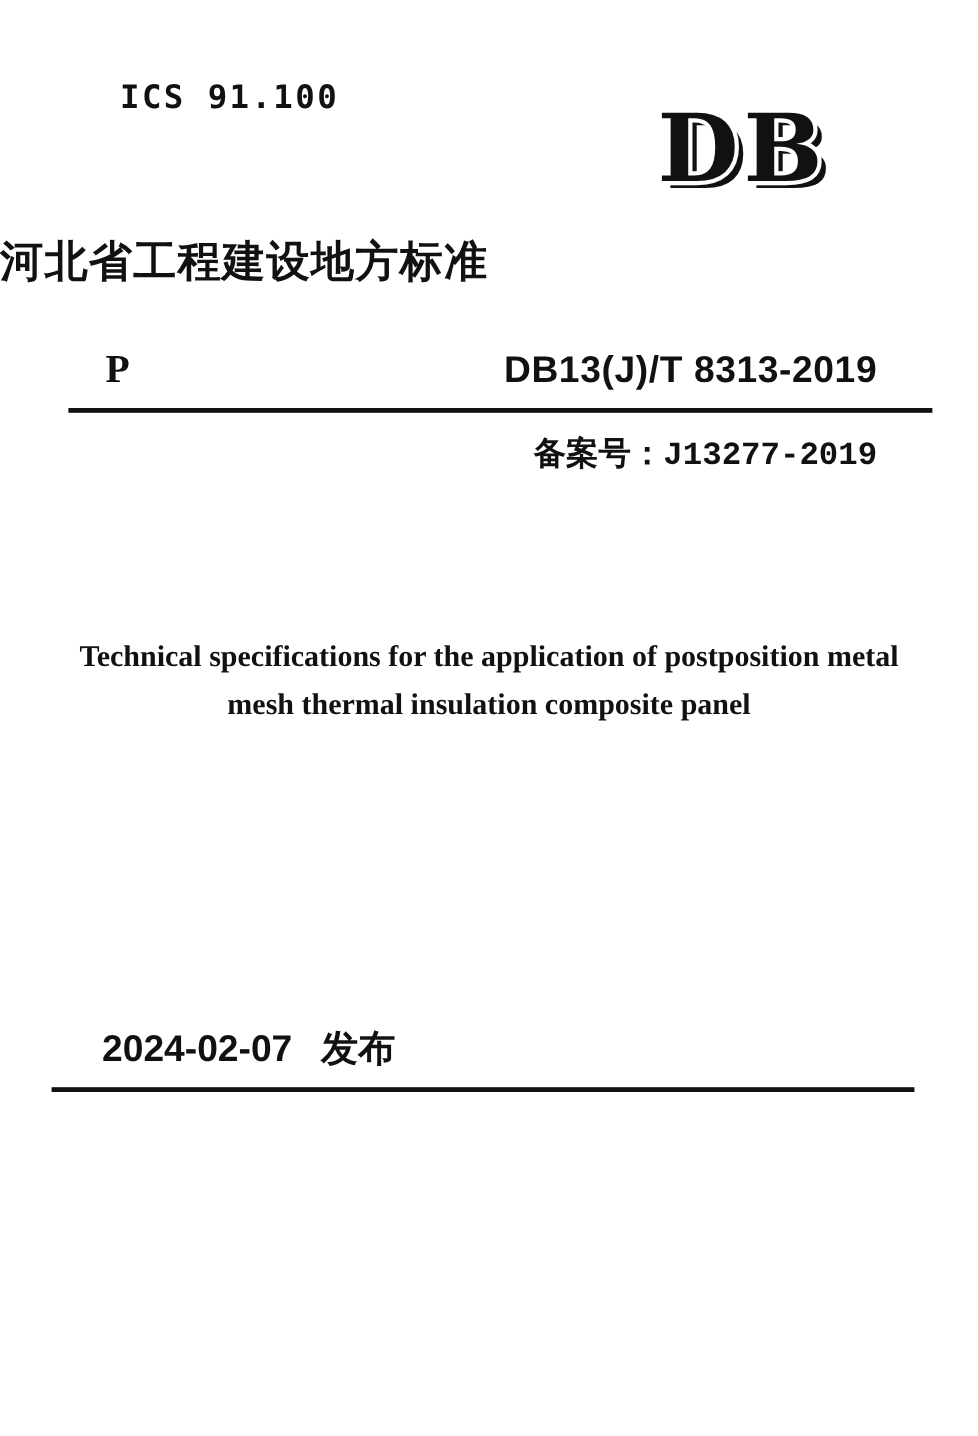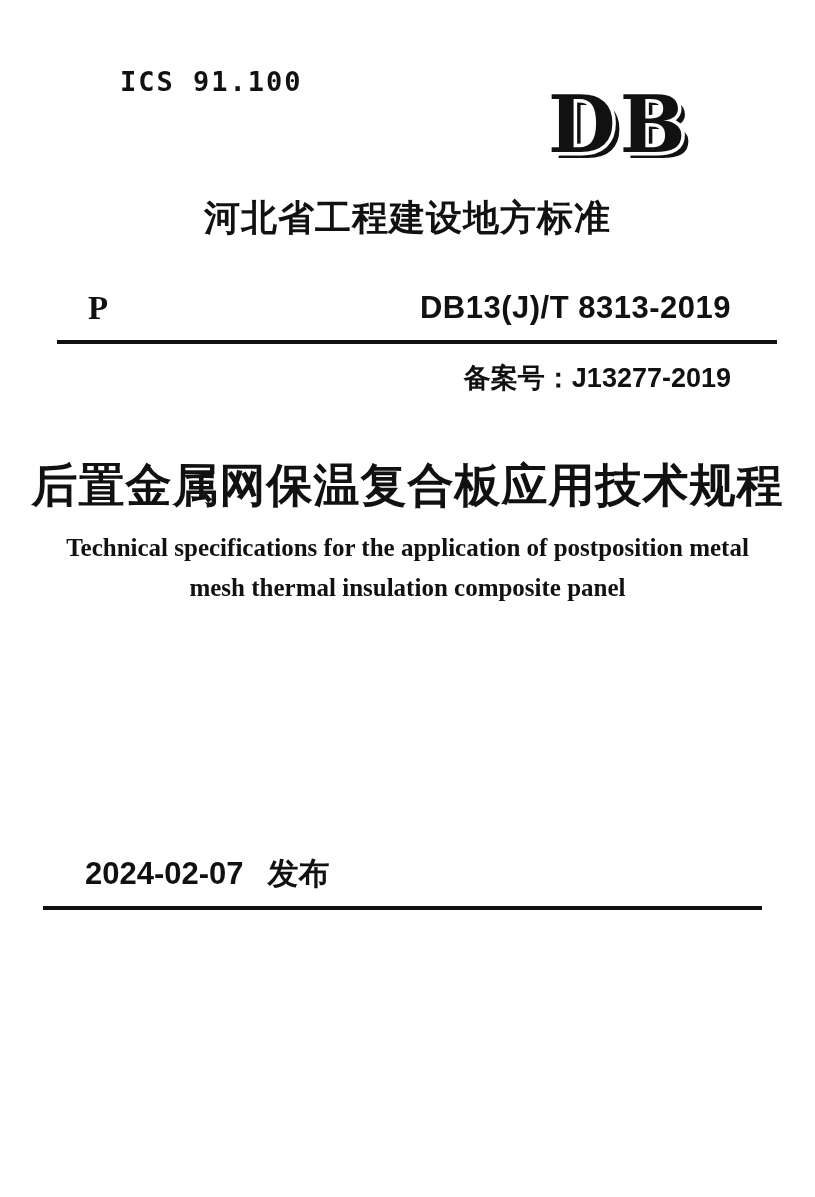--- a/index.html
+++ b/index.html
@@ -20,21 +20,20 @@
 
   
   .ics {
     position: absolute;
     left: 100px;
     top: 66px;
     font-size: 27px;
     font-weight: bold;
     letter-spacing: 2px;
     font-family: "DejaVu Sans Mono", "Liberation Sans", sans-serif;
-    margin-left: 20px;
   }
 
   
   .db-logo {
     position: absolute;
     top: 86px;
     left: 548px;
     width: 200px;
     height: 84px;
   }
@@ -52,21 +51,21 @@
   .db-shadow  { transform: translate(7px, 6px); color: var(--ink, #111); }
   .db-outline { color: #fff; -webkit-text-stroke: 7px #fff; }
   .db-main    { color: var(--ink, #111); }
 
   
   .standard-type {
     position: absolute;
     left: 0;
     right: 0;
     top: 194px;
-    text-align: center;
+    text-align: left;
     font-size: 36px;
     font-weight: bold;
     letter-spacing: 1px;
   }
 
   
   .class-letter {
     position: absolute;
     left: 88px;
     top: 292px;
@@ -96,20 +95,21 @@
   .rule-top    { left: 57px;  right: 38px; top: 340px; }
   .rule-bottom { left: 43px;  right: 53px; top: 906px; }
 
   
   .record-number {
     position: absolute;
     right: 84px;
     top: 360px;
     font-size: 27px;
     font-weight: bold;
+    font-family: Liberation Mono, monospace;
   }
 
   
   .title-cn {
     position: absolute;
     left: 0;
     right: 0;
     top: 455px;
     text-align: center;
     font-family: "Liberation Serif", serif;
@@ -186,21 +186,20 @@
 
   <div class="standard-type">河北省工程建设地方标准</div>
 
   <div class="class-letter">P</div>
   <div class="standard-code">DB13(J)/T 8313-2019</div>
 
   <hr class="rule rule-top">
 
   <div class="record-number">备案号：J13277-2019</div>
 
-  <div class="title-cn">后置金属网保温复合板应用技术规程</div>
 
   <div class="title-en title-en-2">mesh thermal insulation composite panel</div>
   <div class="title-en title-en-1">Technical specifications for the application of postposition metal</div>
 
 
   <div class="dates-row">
     <span class="date-block">
       <span>2024-02-07</span>
       <span>发布</span>
     </span>

